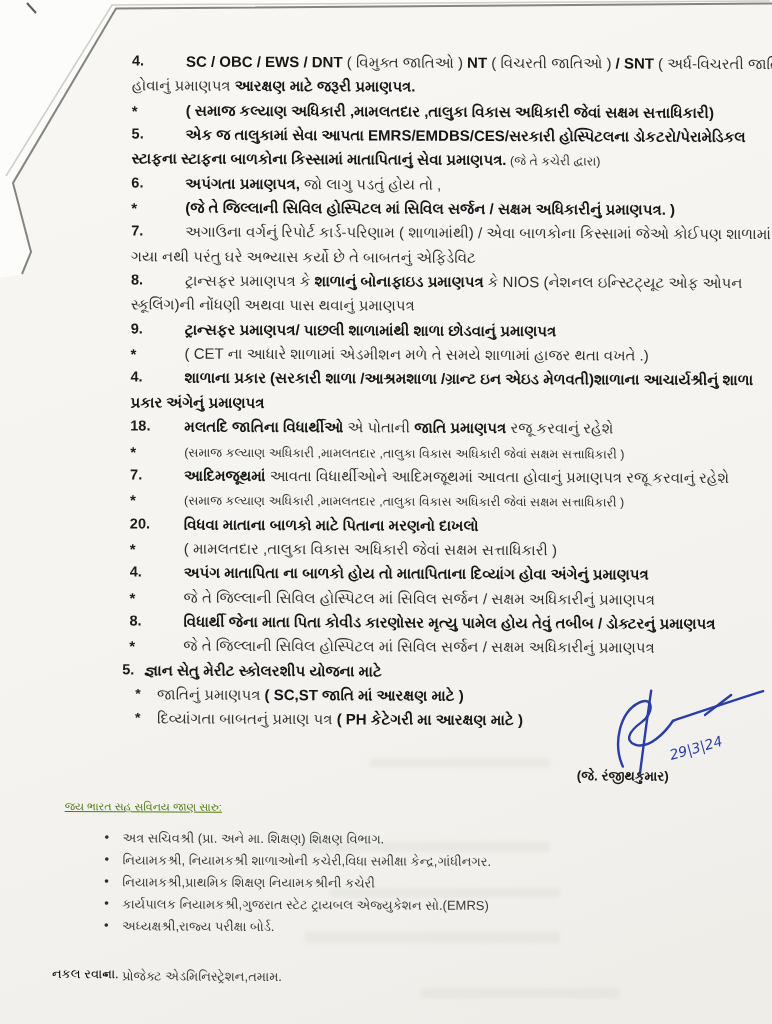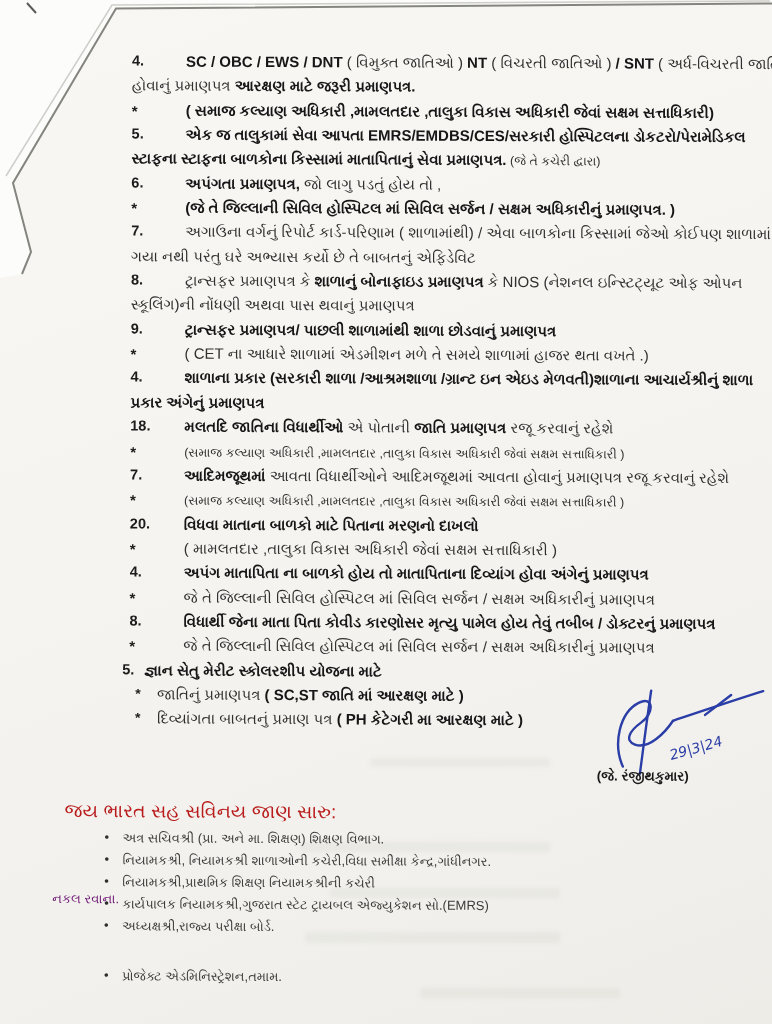--- a/index.html
+++ b/index.html
@@ -26,34 +26,34 @@
   .line.num2 .mk{left:125px;}
   .line.num2 .tx{padding-left:147px;}
   .line.star2 .mk{left:138px;font-size:14px;}
   .line.star2 .tx{padding-left:160px;}
   .seg-b{font-weight:700;color:#161616;}
   .seg-r{font-weight:400;color:#303030;}
   .seg-s{font-size:12.5px;}
   
   .sig-wrap{position:absolute;left:596px;top:686px;width:176px;height:86px;}
   .sig-name{
-    position:absolute;left:600px;top:766px;font-size:13.5px;font-weight:700;color:#1a1a1a;
+    position:absolute;left:580px;top:766px;font-size:13.5px;font-weight:700;color:#1a1a1a;
     white-space:nowrap;
     text-align:center;
   }
   .sig-date-text{
     font-family:"DejaVu Sans",sans-serif;font-style:italic;font-size:14px;
   }
   
   .footer{position:absolute;left:0;top:0;width:772px;}
-  .salutation{position:absolute;left:68px;top:800px;font-size:19px;color:#b91c1c;white-space:nowrap;}
+  .salutation{position:absolute;left:68px;top:800px;font-size:11px;color:#4d7c0f;white-space:nowrap;text-decoration:underline;}
   .cc-list{position:absolute;left:0;top:830px;margin:0;padding:0;list-style:none;}
   .cc-list li{position:relative;height:22px;padding-left:126px;font-size:13px;color:#3b3b3b;white-space:nowrap;}
   .cc-list li::before{content:"•";position:absolute;left:108px;top:-1px;color:#2e2e2e;}
-  .copy-label{position:absolute;left:56px;top:891px;font-size:13px;color:#701a75;white-space:nowrap;}
+  .copy-label{position:absolute;left:56px;top:966px;font-size:13px;color:#000000;white-space:nowrap;}
   .copy-list{position:absolute;left:0;top:968px;margin:0;padding:0;list-style:none;}
   .copy-list li{position:relative;height:22px;padding-left:126px;font-size:13px;color:#3b3b3b;white-space:nowrap;}
   .copy-list li::before{content:"•";position:absolute;left:108px;top:-1px;color:#2e2e2e;}
   
   .scan-overlay{position:absolute;inset:0;z-index:3;pointer-events:none;}
   .smudge{position:absolute;z-index:1;filter:blur(2px);background:rgba(125,135,118,0.07);border-radius:3px;}
 </style>
 </head>
 <body>
 

